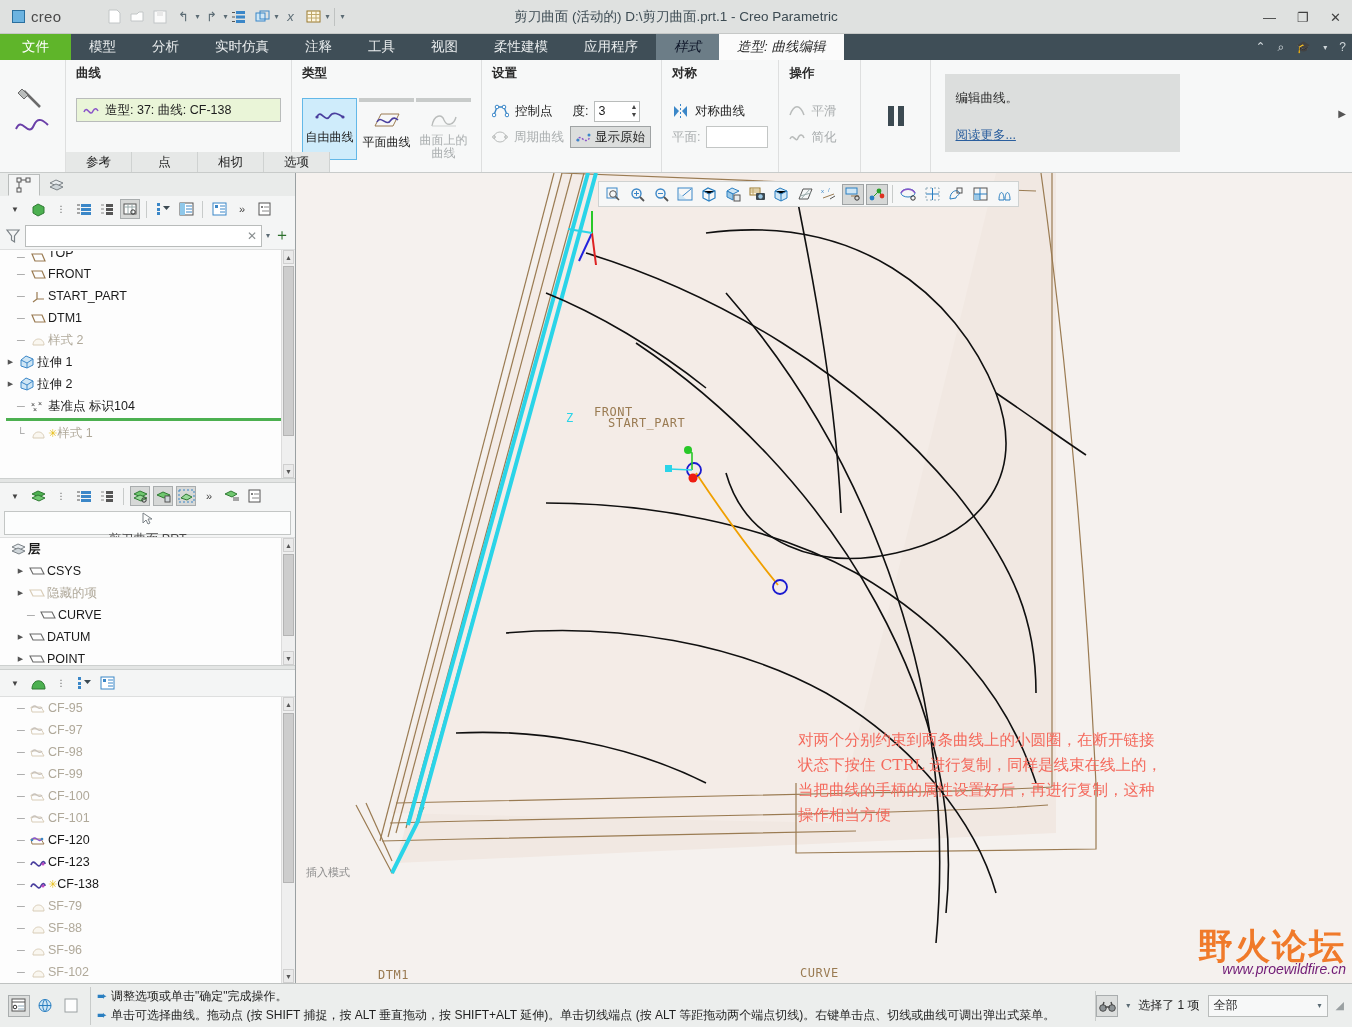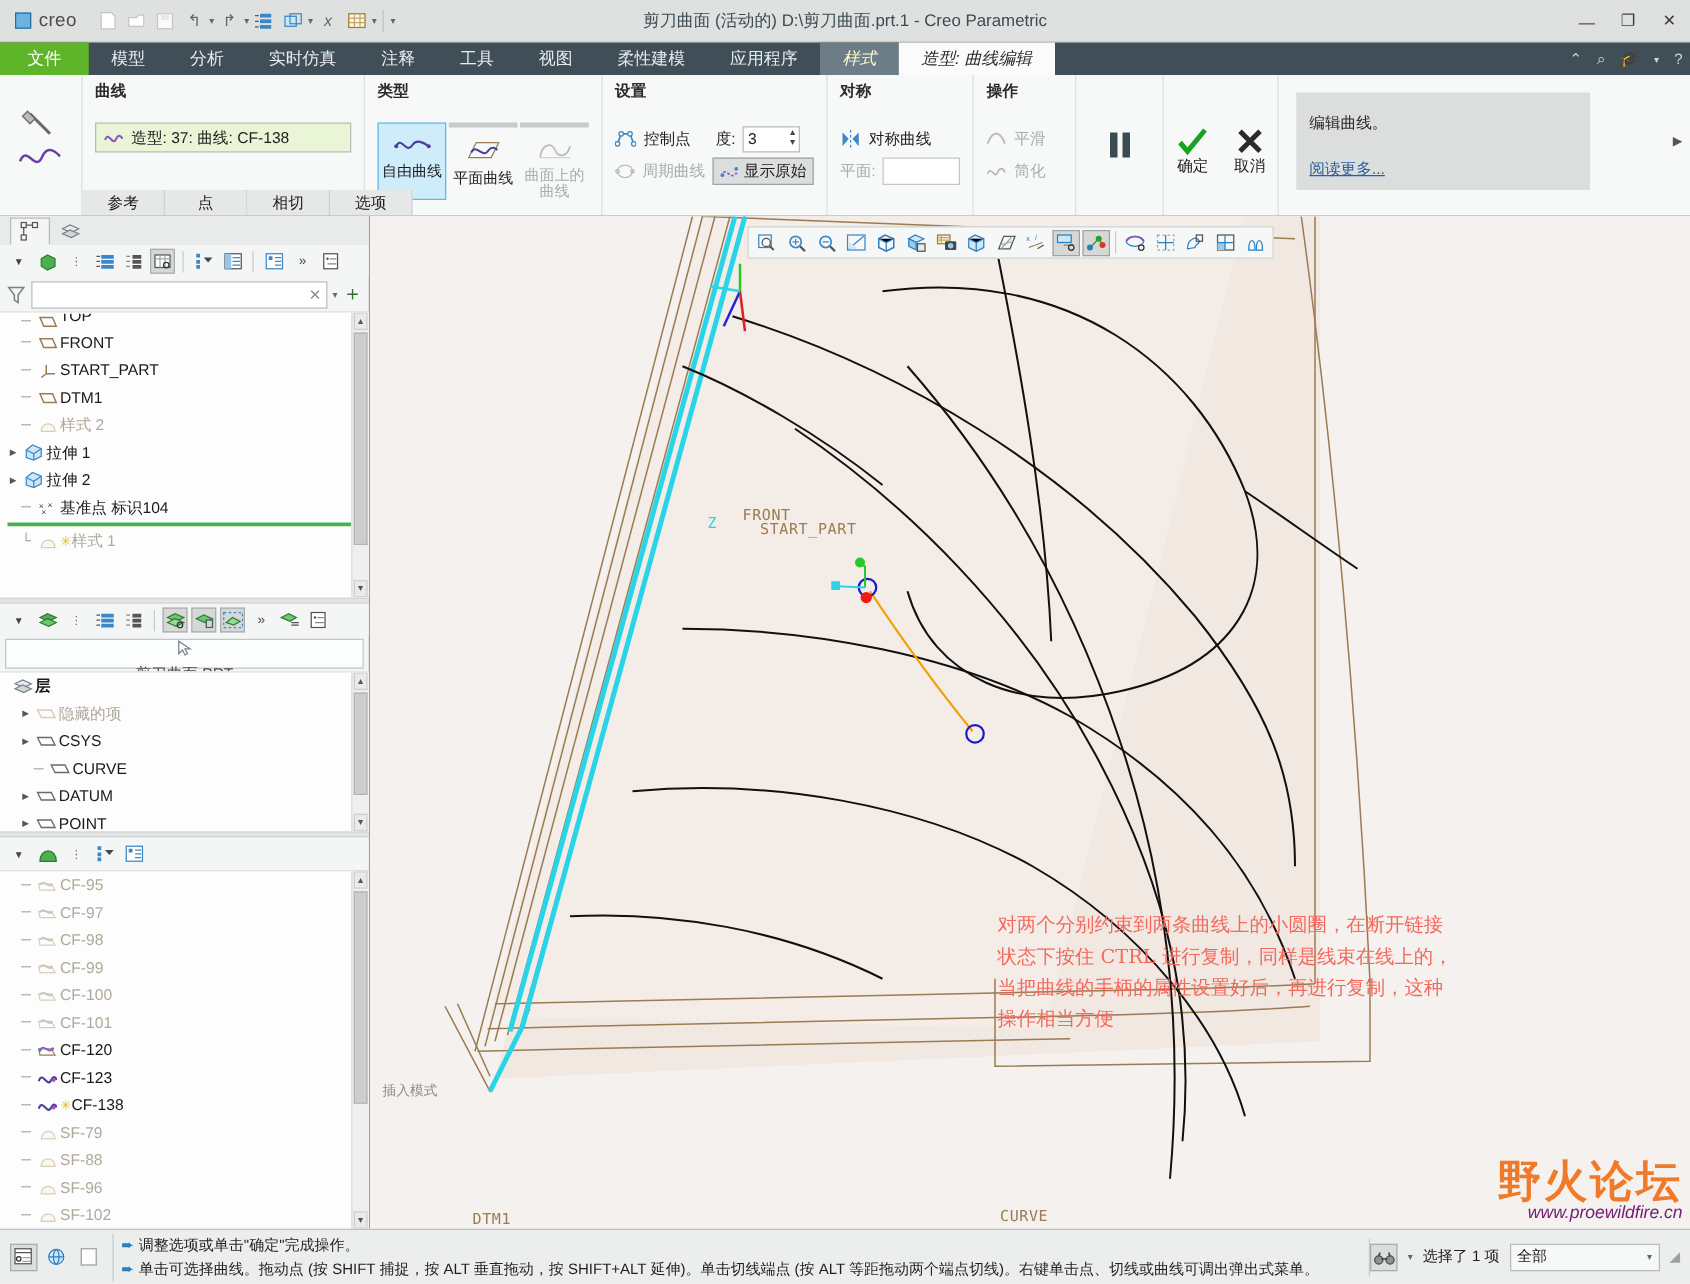--- a/index.html
+++ b/index.html
@@ -2,41 +2,41 @@
 <html><head>
 <meta charset="utf-8">
 <style>
   * { box-sizing: border-box; margin:0; padding:0; }
   html,body { width:1352px; height:1027px; overflow:hidden;
     font-family:"Liberation Sans","DejaVu Sans",sans-serif; }
   body { background:#f0f0f0; position:relative; }
 
   
   #titlebar { height:34px; background:#dfe1e0; display:flex; align-items:center;
-    border-bottom:1px solid #c6c8c7; position:relative; }
+    border-bottom:1px solid #c6c8c7; position:relative;gap:28px; }
   .creo-logo { display:flex; align-items:center; gap:6px; padding:0 10px 0 12px; }
   .creo-sq { width:13px; height:13px; background:#6cb3e0; border:1px solid #2a6f9e; }
   .creo-txt { font-size:15px; color:#4a4a4a; letter-spacing:.3px; }
   .qat { display:flex; align-items:center; gap:1px; padding-left:4px; }
   .qbtn { width:22px; height:22px; display:flex; align-items:center; justify-content:center;
      font-size:13px; color:#5b6b74; }
   .qbtn.dim { color:#b8bcbd; }
   .qsep { width:1px; height:18px; background:#bfc2c1; margin:0 4px; }
   .caret { font-size:8px; color:#5b6b74; }
   #win-title { position:absolute; left:0; right:0; text-align:center; font-size:13.5px;
     color:#3c4a52; pointer-events:none; }
   .wbtns { position:absolute; right:0; top:0; height:34px; display:flex; }
   .wbtn { width:33px; height:34px; display:flex; align-items:center; justify-content:center;
      font-size:13px; color:#404040; }
 
   
   #tabbar { height:26px; background:#3f4e57; display:flex; align-items:stretch; position:relative; }
   .tab { padding:0 18px; display:flex; align-items:center; font-size:13.5px; color:#e9eced; }
   .tab.file { background:#5fb52a; color:#fff; padding:0 22px; font-weight:normal; }
-  .tab.style { background:#6c7d87; font-style:italic; color:#fef9c3; }
+  .tab.style { background:#6c7d87; font-style:italic; color:#0f172a; }
   .tab.active { background:#fbfbfb; color:#2b2b2b; font-style:italic; }
   .tabright { position:absolute; right:6px; top:0; height:26px; display:flex;
       align-items:center; gap:12px; color:#cfd6d9; font-size:12px; }
 
   
   #ribbon { height:113px; background:#f7f8f8; display:flex; border-bottom:1px solid #c8cbca;
      position:relative; }
   .rib-icon-cell { width:66px; display:flex; align-items:center; justify-content:center;
      border-right:1px solid #dedfdf; }
   .grp { padding:5px 10px 0 10px; border-right:1px solid #dedfdf; position:relative; }
@@ -381,34 +381,20 @@
     </div>
   </div>
 
   <div class="pausecell">
     <svg width="26" height="26" viewBox="0 0 26 26">
         <rect x="5" y="3" width="6" height="20" fill="#3c4a52"></rect>
         <rect x="15" y="3" width="6" height="20" fill="#3c4a52"></rect>
       </svg>
   </div>
 
-  <div class="okcell">
-    <div class="okbtn">
-      <svg width="26" height="24" viewBox="0 0 26 24">
-          <path d="M3 13 L9 20 L23 3" stroke="#17a321" stroke-width="4" fill="none"></path>
-        </svg>
-      <span>确定</span>
-    </div>
-    <div class="okbtn">
-      <svg width="24" height="24" viewBox="0 0 24 24">
-          <path d="M4 4 L20 20 M20 4 L4 20" stroke="#2b2b2b" stroke-width="4" fill="none"></path>
-        </svg>
-      <span>取消</span>
-    </div>
-  </div>
 
   <div class="helpbox">
     <span>编辑曲线。</span>
     <span class="helplink">阅读更多...</span>
   </div>
   <div class="ribexp">▶</div>
 
   <div id="subtabs">
     <div class="stab">参考</div>
     <div class="stab">点</div>
@@ -694,37 +680,37 @@
       <div class="treebox">
         <div class="trow" style="font-weight:bold;">
           <span class="ticon" style="margin-left:4px;">
               <svg width="17" height="14" viewBox="0 0 17 14">
                 <path d="M2 5 L8 2 L15 5 L9 8z" fill="#e8ecef" stroke="#7a8186"></path>
                 <path d="M2 9 L8 6 L15 9 L9 12z" fill="#cfd6da" stroke="#7a8186"></path>
               </svg>
             </span>
           <span>层</span>
         </div>
+        <div class="trow">
+          <span class="exp" style="margin-left:10px;">▶</span>
+          <span class="ticon">
+              <svg width="16" height="10" viewBox="0 0 16 10">
+                <path d="M4 8 L1 2 L12 2 L15 8z" fill="none" stroke="#6a6a6a" stroke-width="1.1"></path>
+              </svg>
+            </span>
+          <span>CSYS</span>
+        </div>
         <div class="trow dim">
           <span class="exp" style="margin-left:10px;">▶</span>
           <span class="ticon">
               <svg width="16" height="10" viewBox="0 0 16 10">
                 <path d="M4 8 L1 2 L12 2 L15 8z" fill="none" stroke="#d9cdb8" stroke-width="1.2"></path>
               </svg>
             </span>
           <span>隐藏的项</span>
-        </div>
-        <div class="trow">
-          <span class="exp" style="margin-left:10px;">▶</span>
-          <span class="ticon">
-              <svg width="16" height="10" viewBox="0 0 16 10">
-                <path d="M4 8 L1 2 L12 2 L15 8z" fill="none" stroke="#6a6a6a" stroke-width="1.1"></path>
-              </svg>
-            </span>
-          <span>CSYS</span>
         </div>
         <div class="trow">
           <span class="exp" style="margin-left:10px;"></span>
           <span class="dash">─</span>
           <span class="ticon">
               <svg width="16" height="10" viewBox="0 0 16 10">
                 <path d="M4 8 L1 2 L12 2 L15 8z" fill="none" stroke="#6a6a6a" stroke-width="1.1"></path>
               </svg>
             </span>
           <span>CURVE</span>

